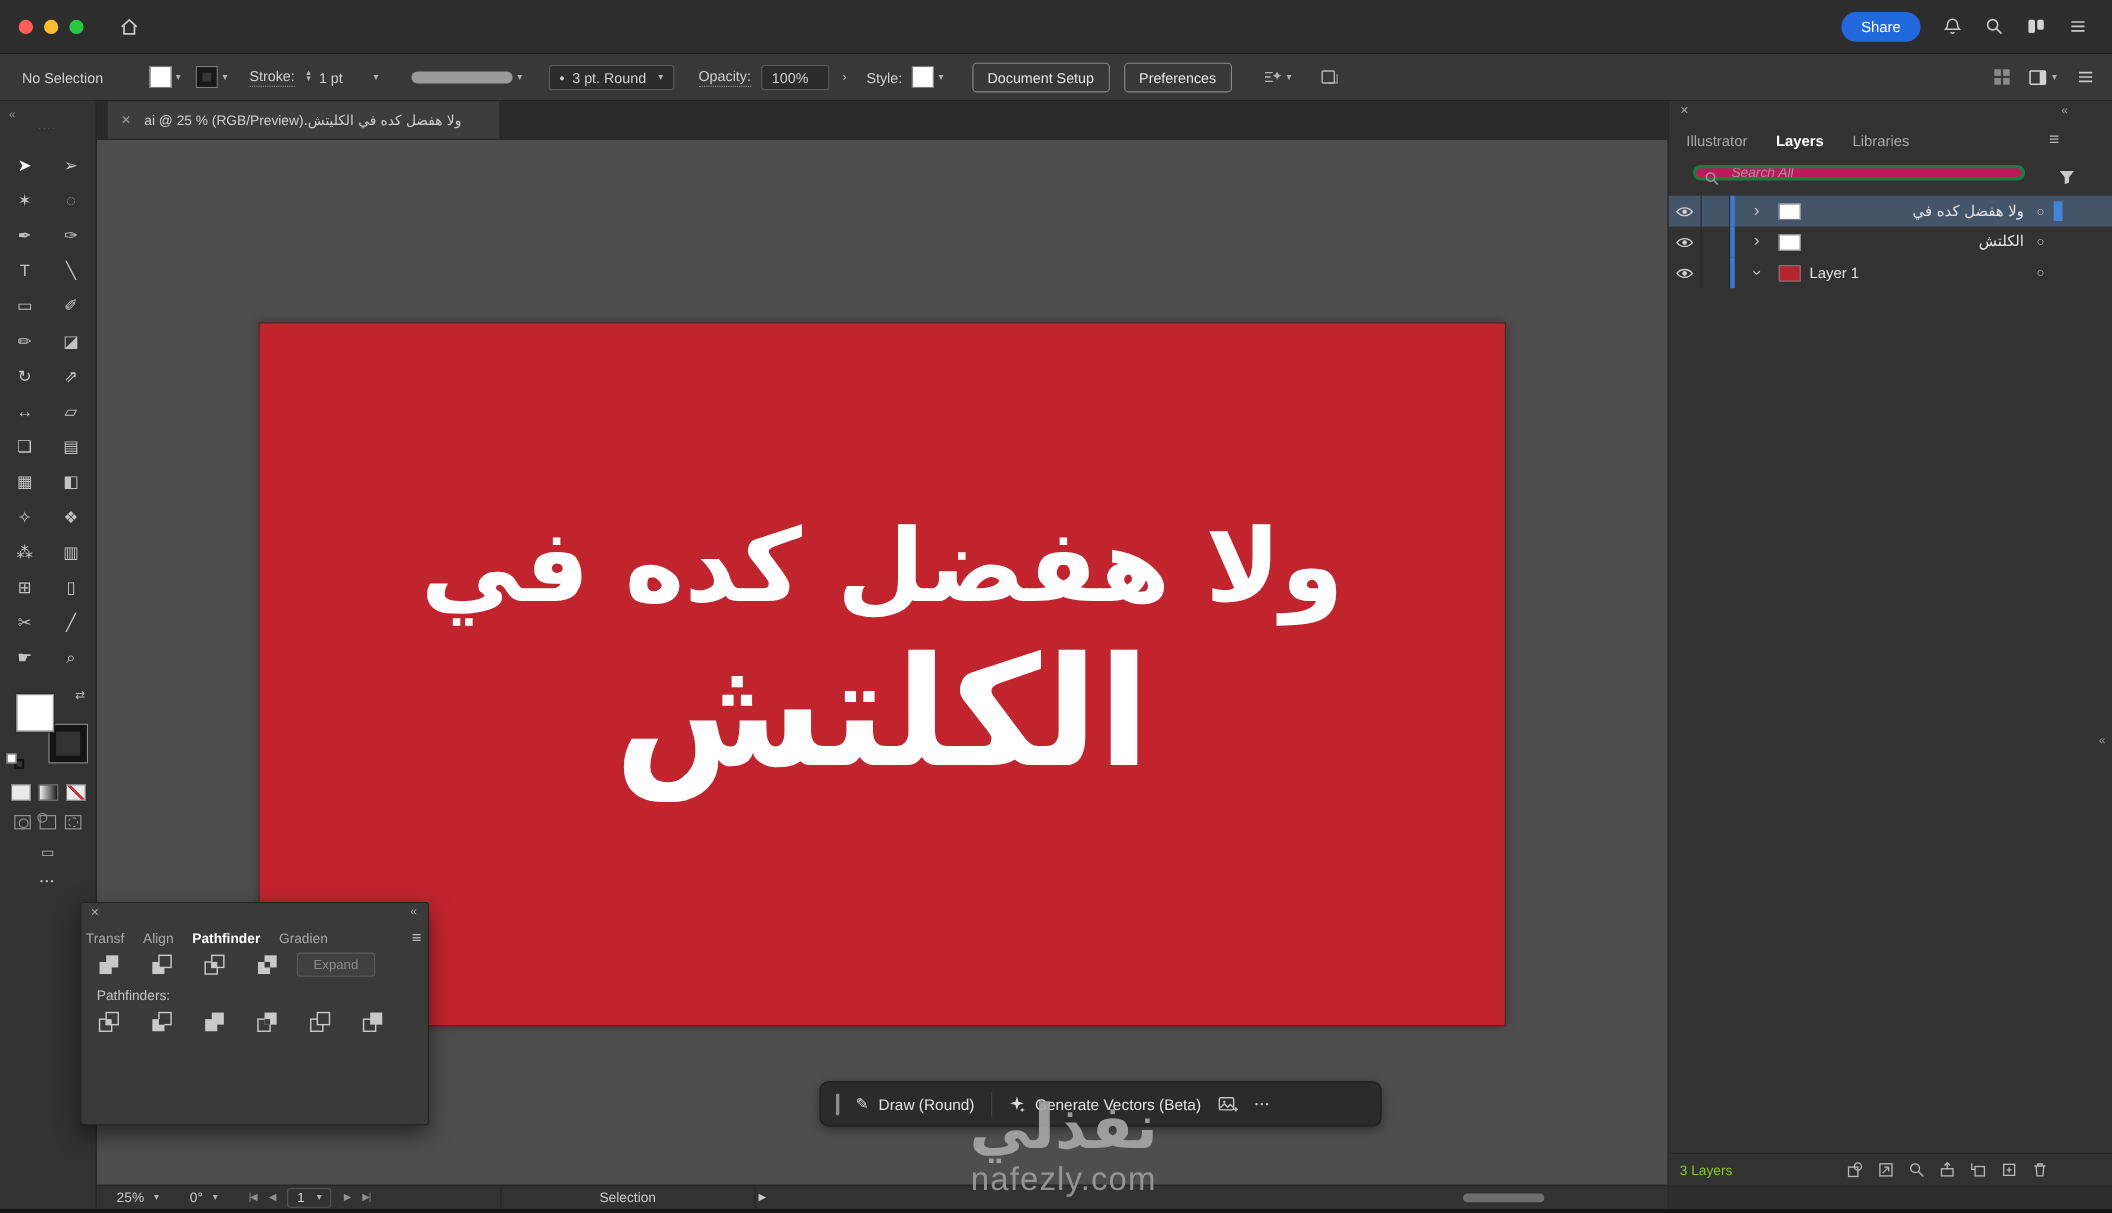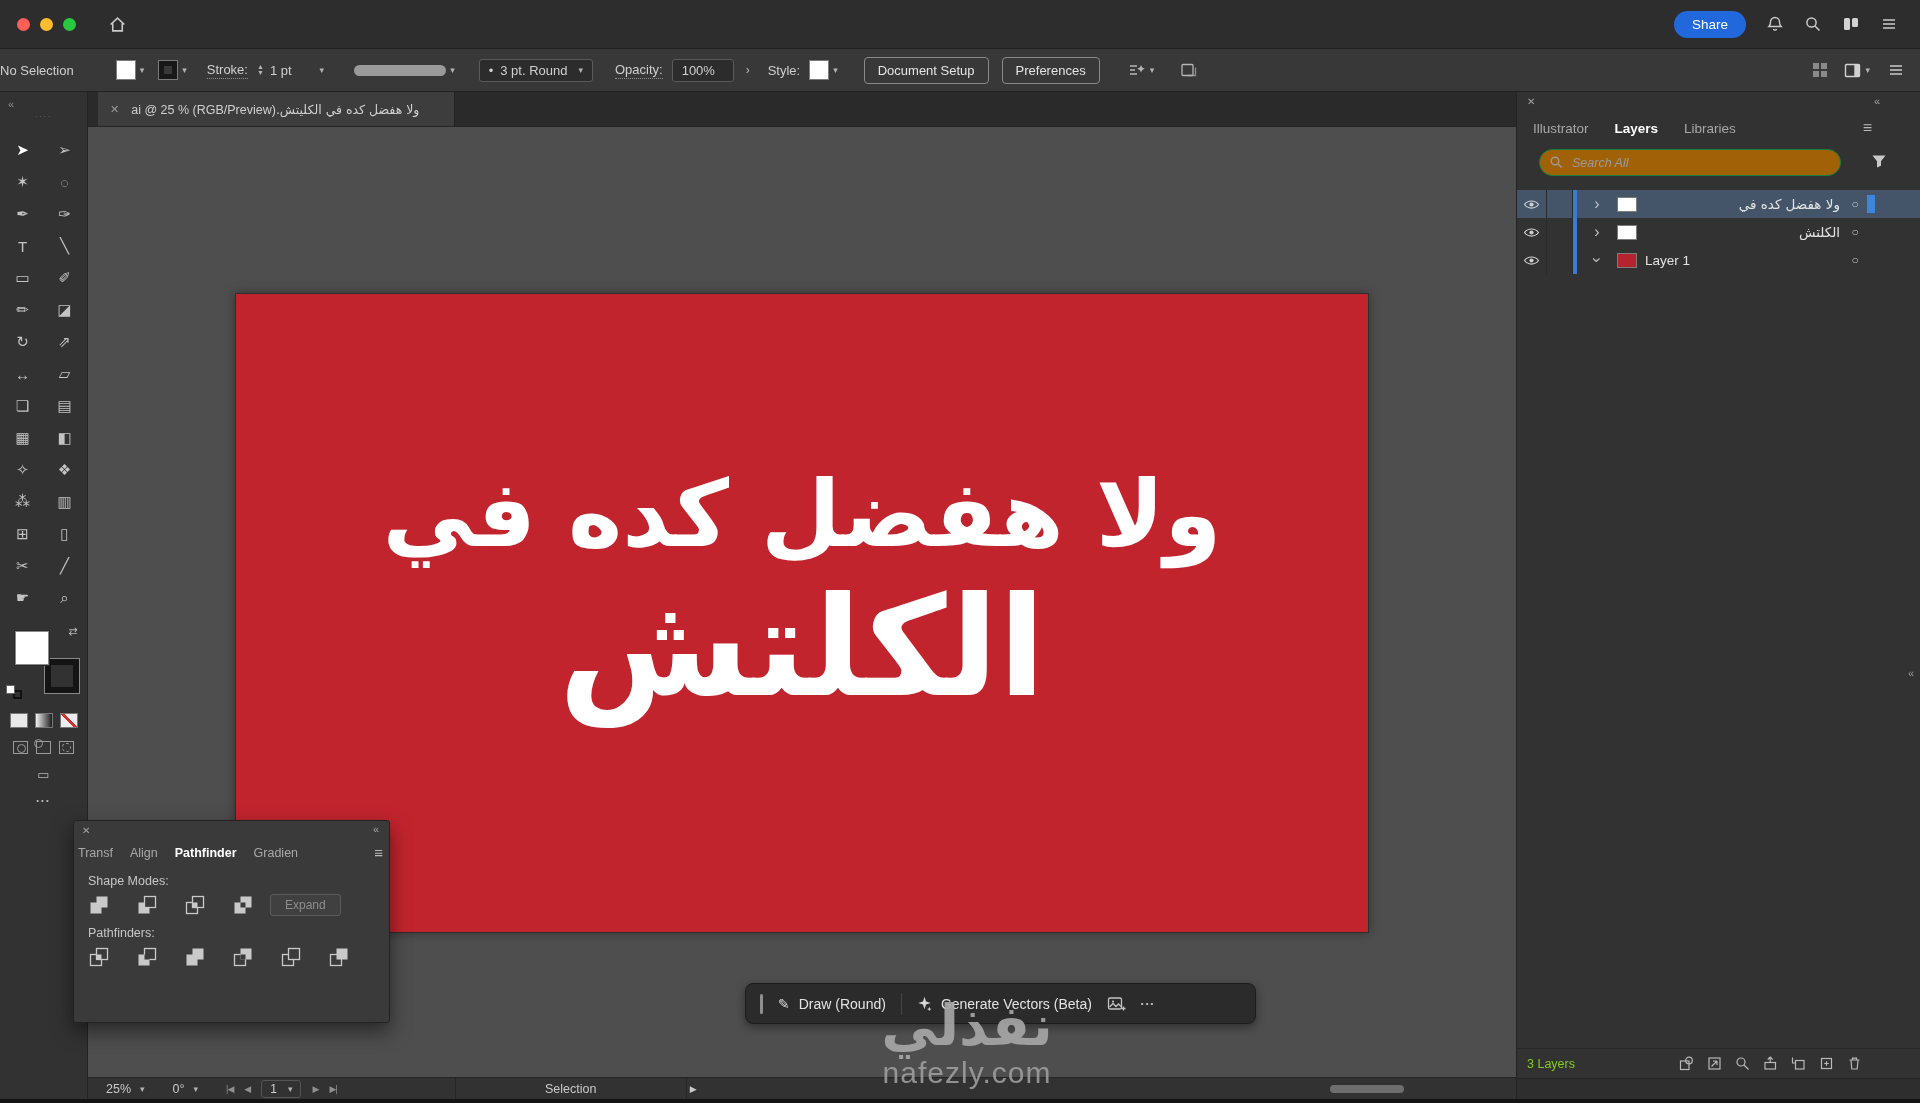--- a/index.html
+++ b/index.html
@@ -130,21 +130,21 @@
   .rightpanel{position:absolute;top:92px;right:0;width:404px;bottom:4px;background:var(--panel);
               border-left:1px solid var(--border);z-index:10;font-size:13.5px}
   .rp-head{height:21px;position:relative}
   .rp-close{position:absolute;left:10px;top:4px;color:#a5a5a5;font-size:10px;cursor:pointer}
   .rp-collapse{position:absolute;right:40px;top:3px;color:#a5a5a5;font-size:11px;cursor:pointer}
   .rp-tabs{display:flex;align-items:center;gap:26px;height:30px;padding:0 16px;color:#a8a8a8}
   .rp-tab{cursor:pointer}
   .rp-tab.active{color:#fff;font-weight:bold}
   .rp-menu{margin-left:auto;margin-right:32px;color:#b8b8b8;font-size:16px;cursor:pointer}
   .rp-search{position:relative;margin:6px 0 0 22px;width:302px}
-  .rp-search input{width:100%;height:27px;border-radius:14px;background:#a16207;border:1px solid #15803d;
+  .rp-search input{width:100%;height:14px;border-radius:14px;background:#be185d;border:3px solid #15803d;
                    color:#ddd;padding:0 12px 0 32px;font-style:italic;font-size:12.5px;font-family:inherit;outline:none}
   .rp-search input::placeholder{color:#9a9a9a;font-style:italic;opacity:1}
   .rp-search-ic{position:absolute;left:10px;top:6px;display:flex}
   .rp-funnel{position:absolute;right:-46px;top:5px;display:flex;cursor:pointer}
   .layers-list{margin-top:14px}
   .lrow{display:flex;align-items:center;height:28px;position:relative;color:#e3e3e3;cursor:pointer}
   .lrow-sel{background:var(--selrow)}
   .lr-eye{width:30px;height:100%;display:flex;align-items:center;justify-content:center;border-right:1px solid #2a2a2a}
   .lr-lock{width:26px;height:100%;display:flex;align-items:center;justify-content:center;border-right:1px solid #2a2a2a}
   .lr-bar{width:4px;height:100%;background:var(--layerblue)}
@@ -216,21 +216,21 @@
       </span>
       <span class="tb-ic">
         <svg width="18" height="18" viewBox="0 0 18 18" stroke="#c9c9c9" stroke-width="1.5">
             <path d="M3 5 h12 M3 9 h12 M3 13 h12"></path>
           </svg>
       </span>
     </div>
   </header>
 
   <div class="controlbar">
-    <span class="cb-label" style="">No Selection</span>
+    <span class="cb-label" style="margin-left:20px">No Selection</span>
     <span class="sw" style="margin-left:42px"></span>
     <span class="dd">▾</span>
     <span class="sw-stroke" style="margin-left:14px"></span>
     <span class="dd">▾</span>
     <span class="cb-label cb-link" style="margin-left:20px">Stroke:</span>
     <span class="stepper" style="margin-left:9px">
         <span>▲</span>
         <span>▼</span>
       </span>
     <span class="cb-label" style="margin-left:6px">1 pt</span>
@@ -400,21 +400,20 @@
       <span class="pf-close">✕</span>
       <span class="pf-collapse">«</span>
     </div>
     <div class="pf-tabs">
       <span class="pf-tab">Transf</span>
       <span class="pf-tab">Align</span>
       <span class="pf-tab active">Pathfinder</span>
       <span class="pf-tab">Gradien</span>
       <span class="pf-menu">≡</span>
     </div>
-    <div class="pf-label">Shape Modes:</div>
     <div class="pf-row">
       <div class="pf-icons">
           <span class="pfi">
             <svg width="22" height="22" viewBox="0 0 22 22">
               <rect x="2.5" y="8.5" width="11" height="11" fill="#c9c9c9"></rect>
               <rect x="8.5" y="2.5" width="11" height="11" fill="#c9c9c9"></rect>
             </svg>
           </span>
           <span class="pfi">
             <svg width="22" height="22" viewBox="0 0 22 22">

